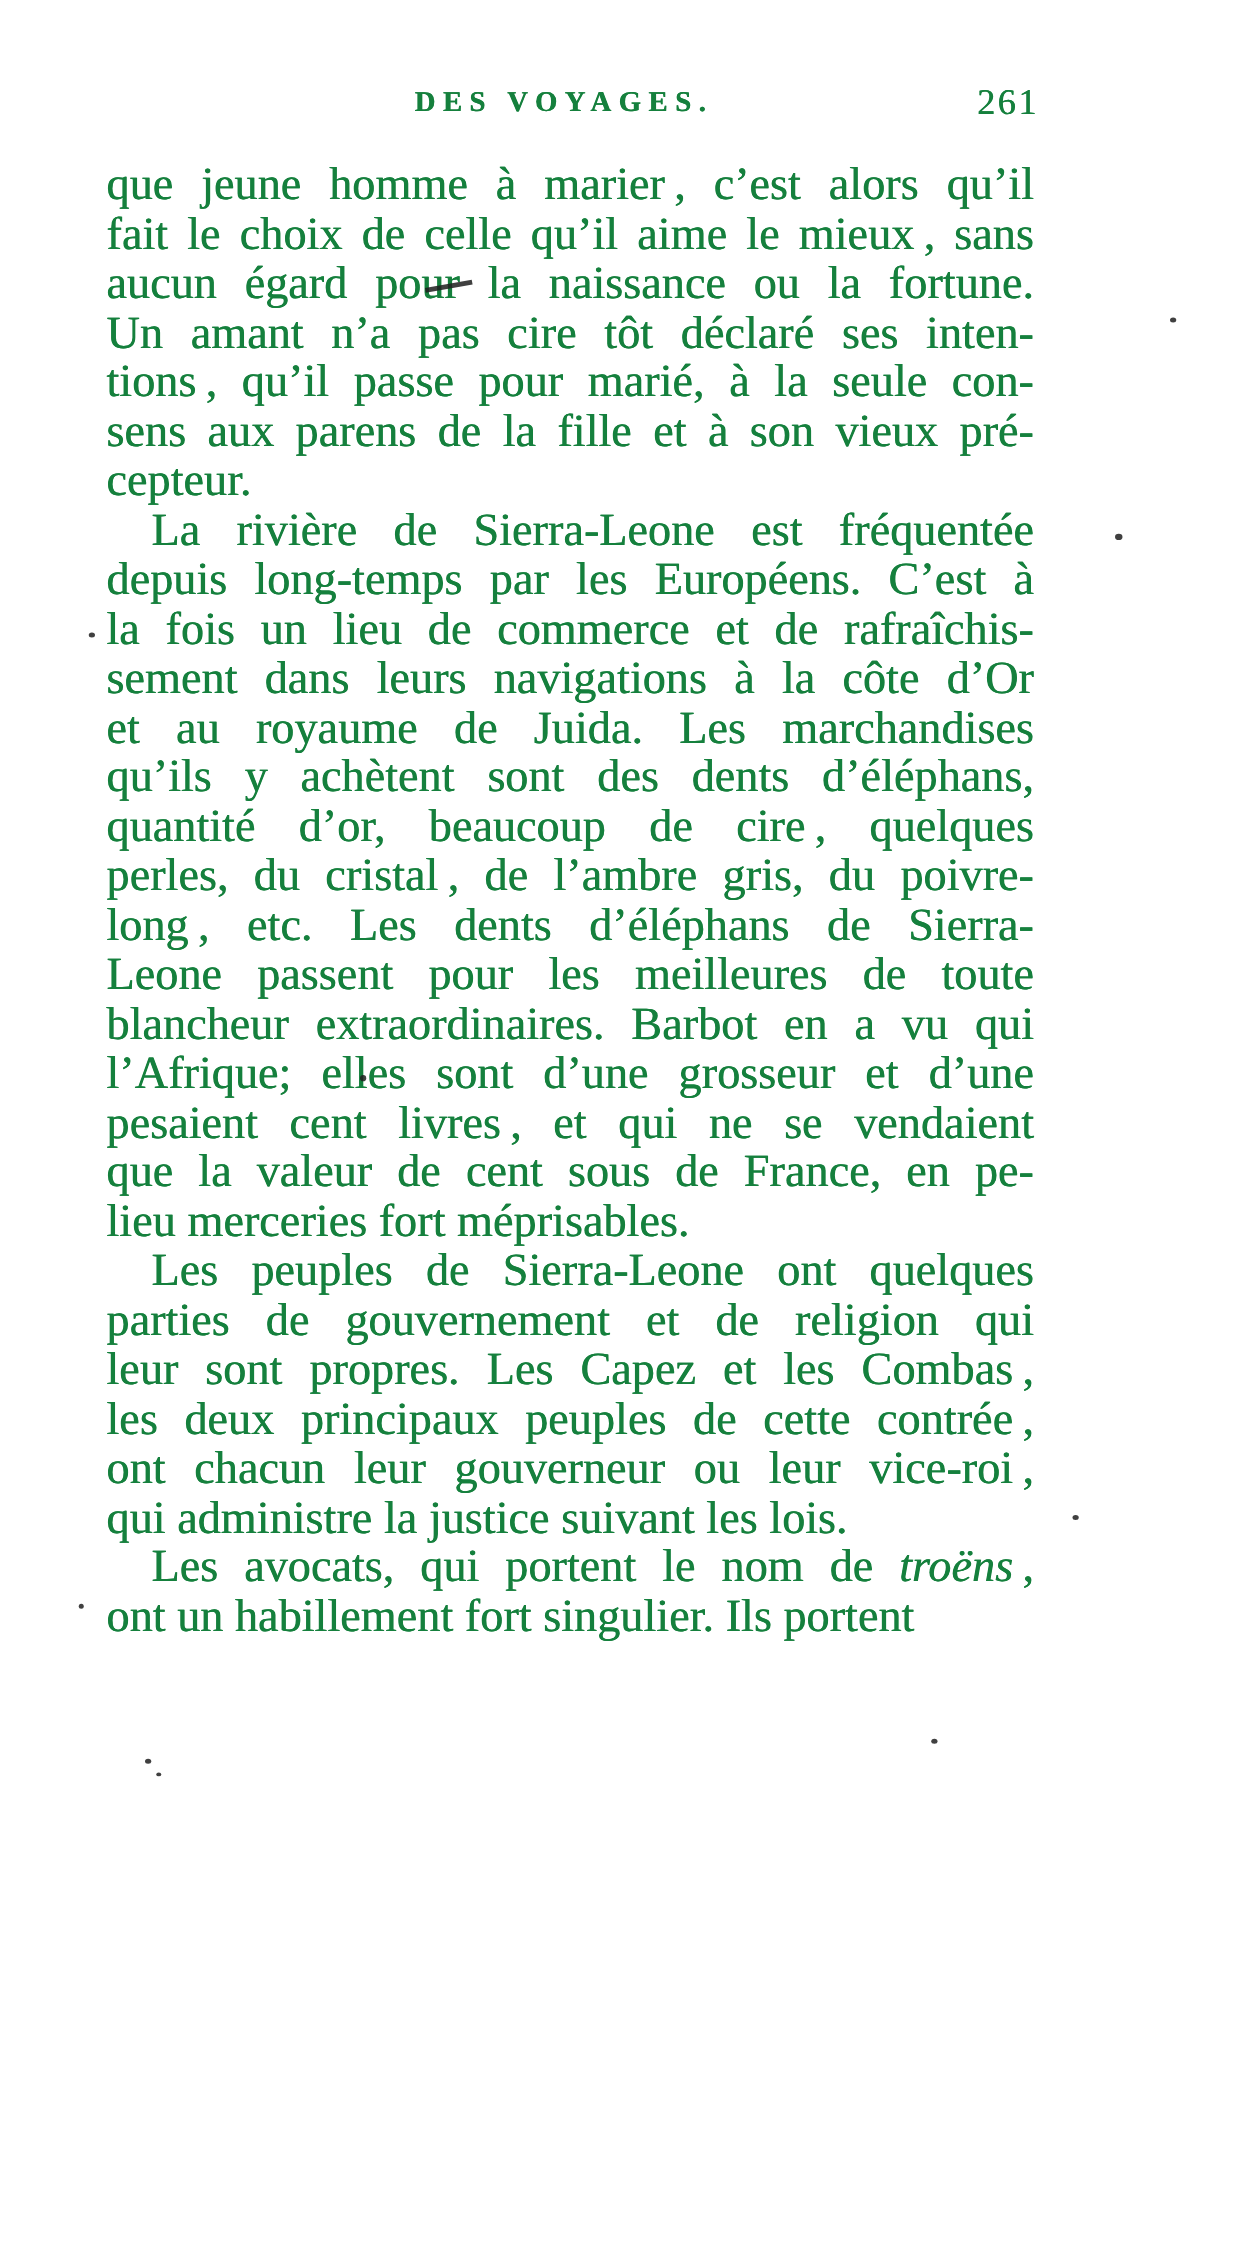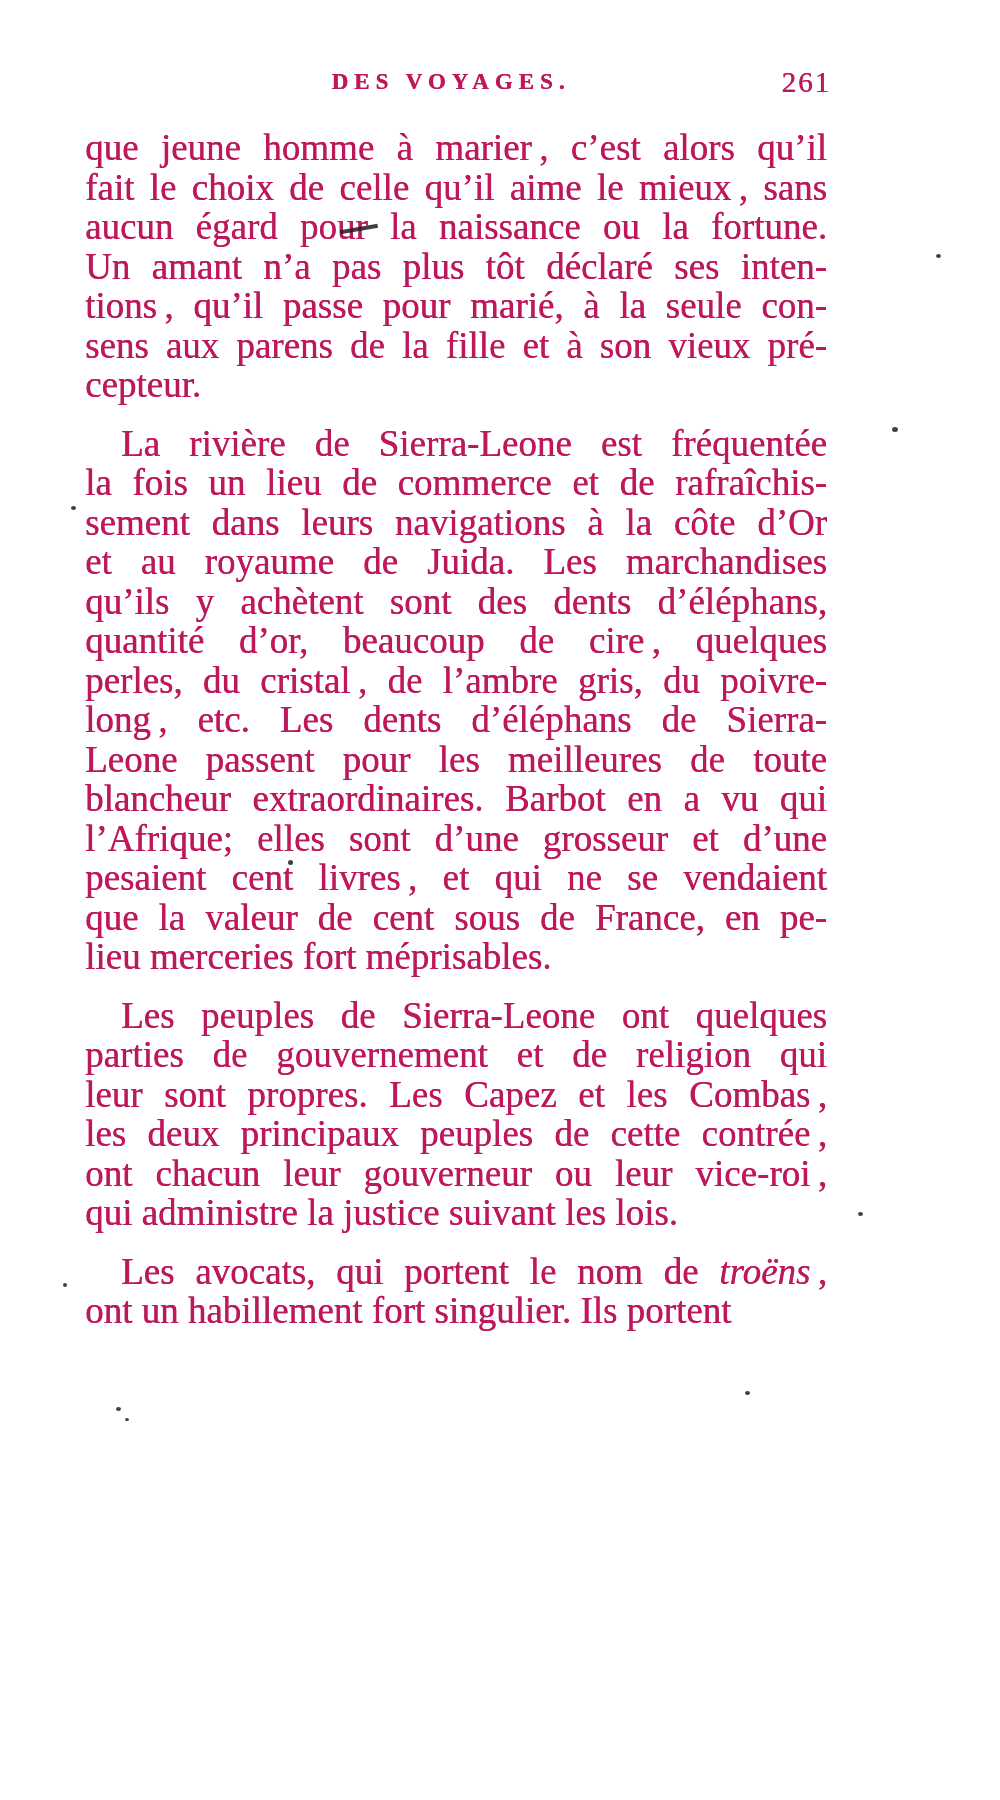--- a/index.html
+++ b/index.html
@@ -6,21 +6,21 @@
   body {
     width: 1000px; height: 1800px;
     background: #ffffff;
     font-family: "Liberation Serif", "DejaVu Serif", serif;
     position: relative;
     overflow: hidden;
   }
   .page {
     position: absolute; inset: 0;
     background: #ffffff;
-    color: #be185d;
+    color: #15803d;
     text-shadow: 0.4px 0 0 currentColor; 
   }
   .running-title {
     position: absolute;
     top: 69px; left: 451px;
     transform: translateX(-50%);
     font-size: 23px;
     font-weight: 700;
     letter-spacing: 6px;
     white-space: nowrap;
@@ -40,21 +40,21 @@
   .line {
     height: 39.5px;
     line-height: 39.5px;
     font-size: 37px;
     text-align: left;
   }
   .line.just {
     text-align: justify;
     text-align-last: justify;
   }
-  .line.indent { padding-left: 36px; margin-top: 19px; }
+  .line.indent { padding-left: 36px; }
   .line em { }
   .speck {
     position: absolute;
     background: #1e1e1e;
     opacity: 0.85;
   }
   .speck.round { border-radius: 50%; }
 </style>
 </head>
 <body>
@@ -62,25 +62,26 @@
 <div class="page">
 
   <div class="running-title">DES VOYAGES.</div>
 
   <div class="page-number">261</div>
 
   <div class="text-block" id="text-block">
       <div class="line just"><span>que jeune homme à marier , c’est alors qu’il</span></div>
       <div class="line just"><span>fait le choix de celle qu’il aime le mieux , sans</span></div>
       <div class="line just"><span>aucun égard pour la naissance ou la fortune.</span></div>
-      <div class="line just"><span>Un amant n’a pas plus tôt déclaré ses inten-</span></div>
+      <div class="line just"><span>Un amant n’a pas cire tôt déclaré ses inten-</span></div>
       <div class="line just"><span>tions , qu’il passe pour marié, à la seule con-</span></div>
       <div class="line just"><span>sens aux parens de la fille et à son vieux pré-</span></div>
       <div class="line"><span>cepteur.</span></div>
       <div class="line just indent"><span>La rivière de Sierra-Leone est fréquentée</span></div>
+      <div class="line just"><span>depuis long-temps par les Européens. C’est à</span></div>
       <div class="line just"><span>la fois un lieu de commerce et de rafraîchis-</span></div>
       <div class="line just"><span>sement dans leurs navigations à la côte d’Or</span></div>
       <div class="line just"><span>et au royaume de Juida. Les marchandises</span></div>
       <div class="line just"><span>qu’ils y achètent sont des dents d’éléphans,</span></div>
       <div class="line just"><span>quantité d’or, beaucoup de cire , quelques</span></div>
       <div class="line just"><span>perles, du cristal , de l’ambre gris, du poivre-</span></div>
       <div class="line just"><span>long , etc. Les dents d’éléphans de Sierra-</span></div>
       <div class="line just"><span>Leone passent pour les meilleures de toute</span></div>
       <div class="line just"><span>blancheur extraordinaires. Barbot en a vu qui</span></div>
       <div class="line just"><span>l’Afrique; elles sont d’une grosseur et d’une</span></div>

